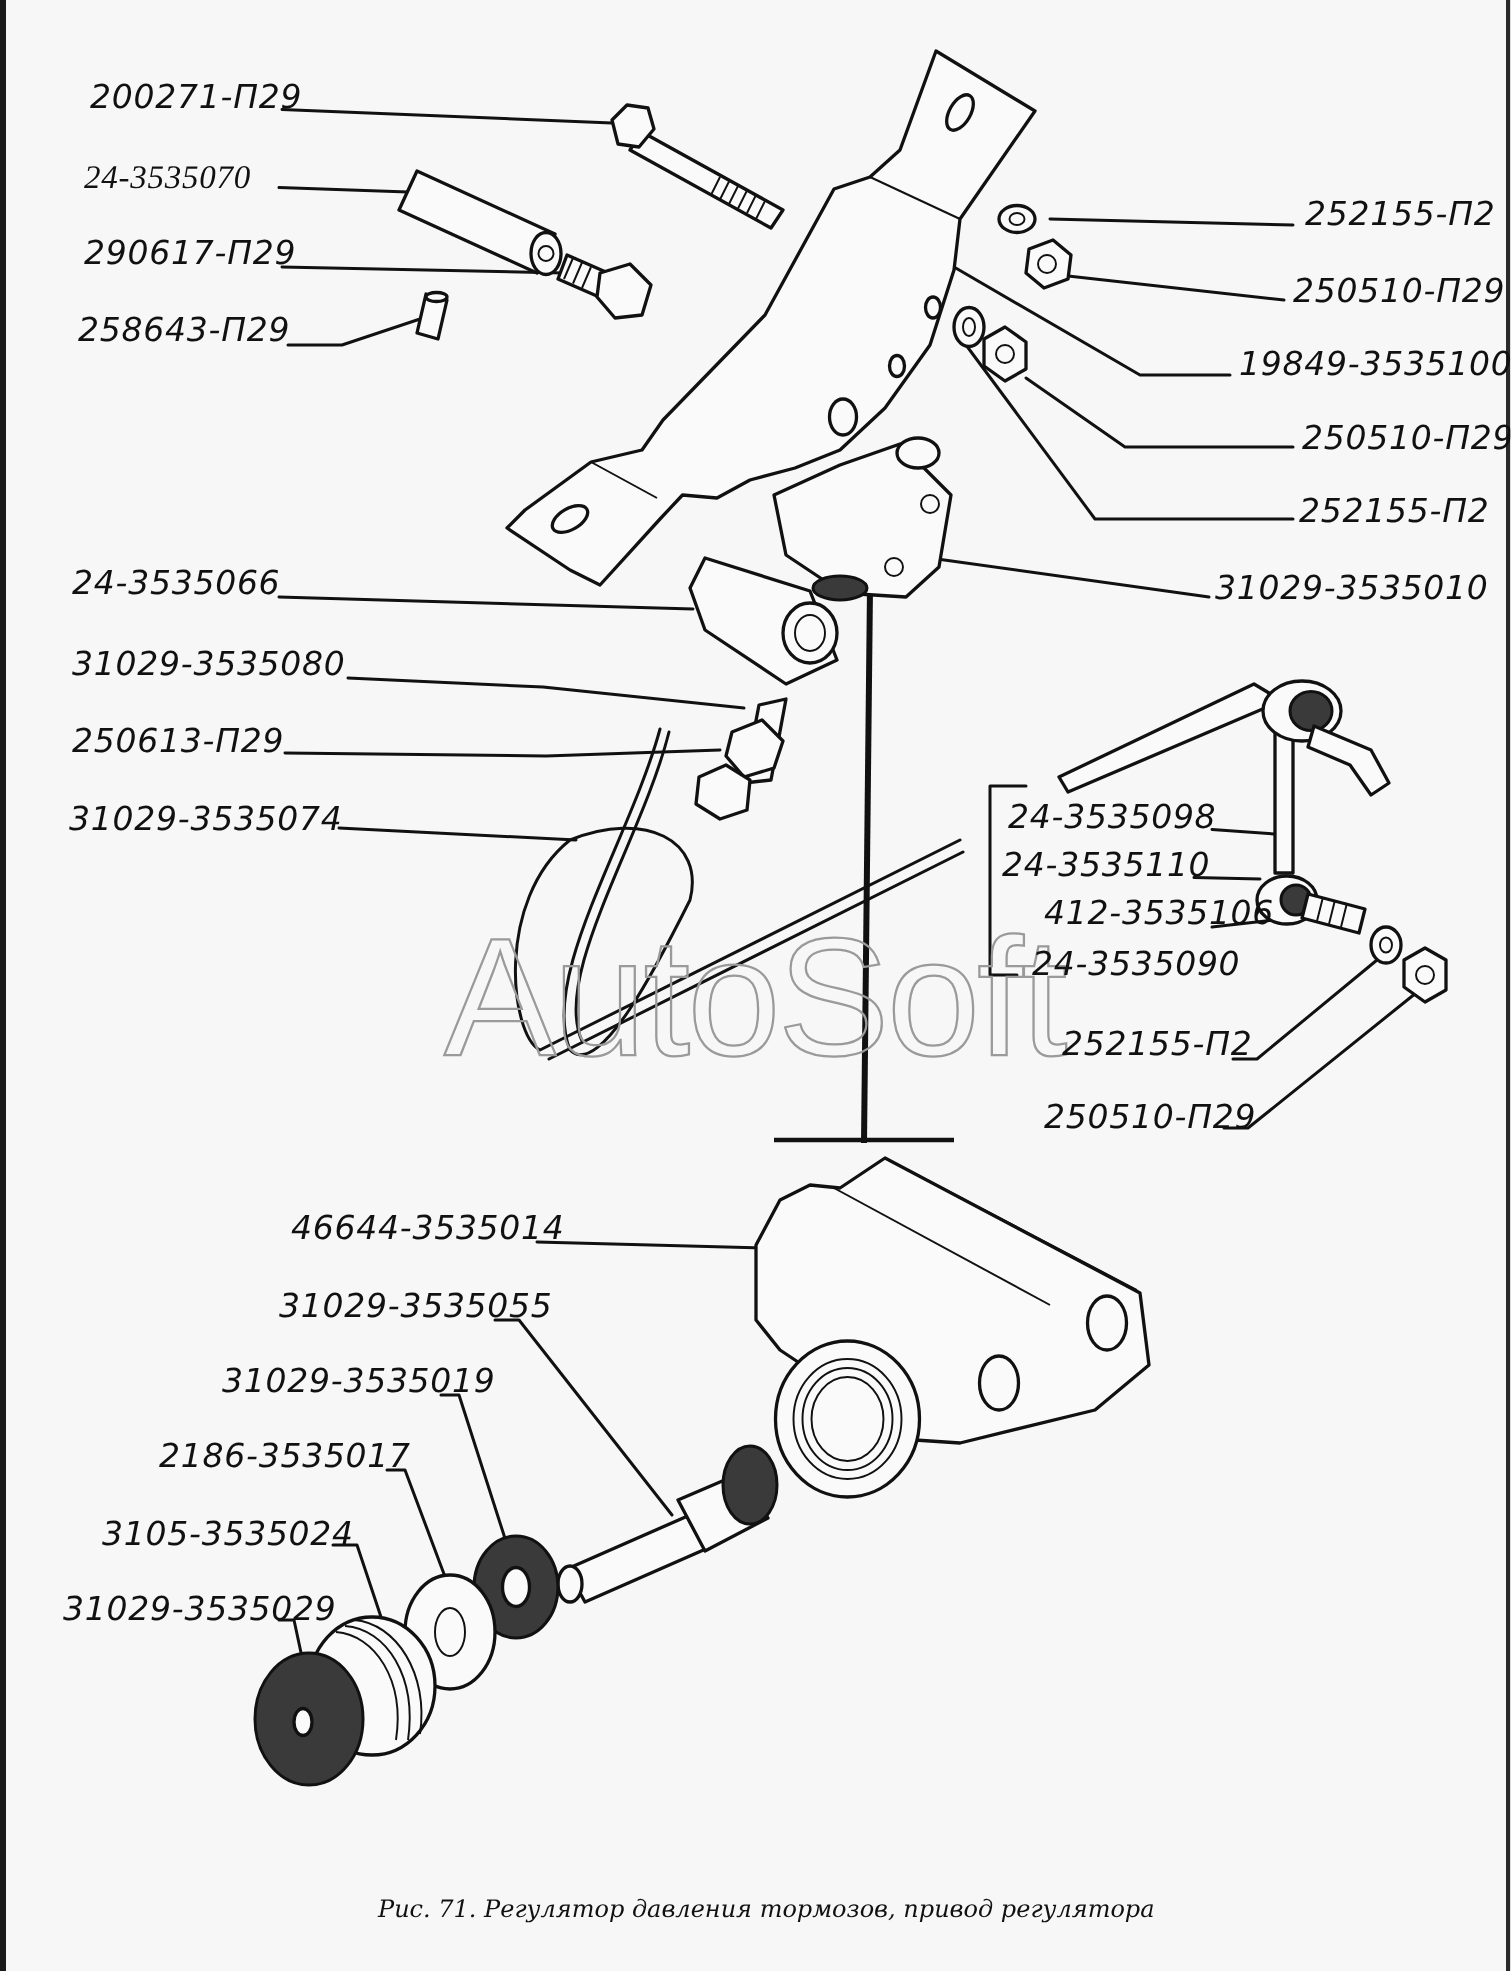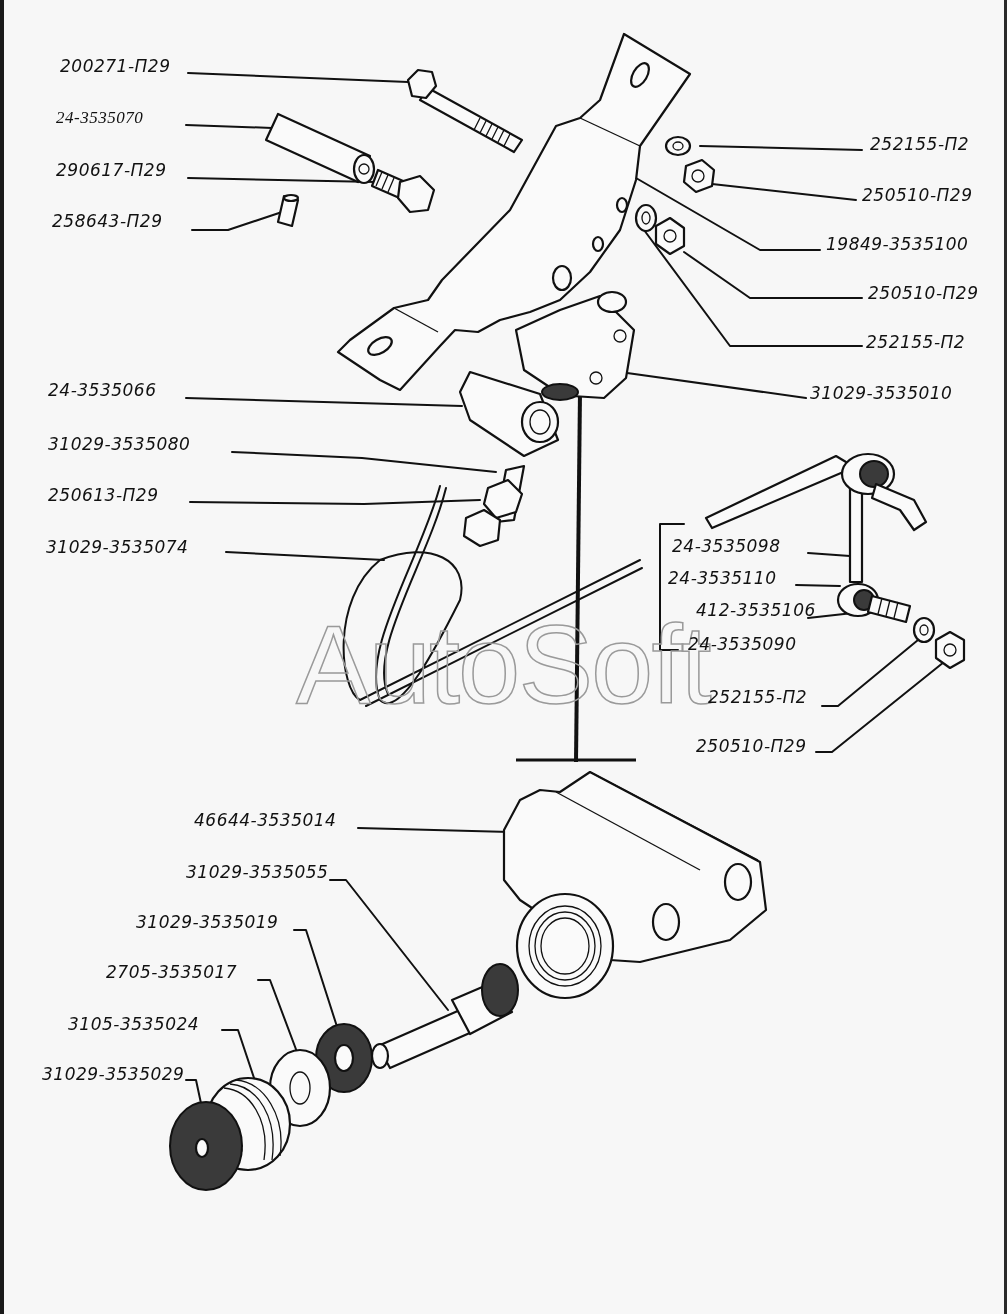--- a/index.html
+++ b/index.html
@@ -1,20 +1,20 @@
 <!DOCTYPE html>
 <html><head>
 <meta charset="utf-8">
 <style>
   html, body { margin:0; padding:0; background:#f7f7f7; }
   #page { position:relative; width:1007px; height:1314px; background:#f7f7f7; overflow:hidden; }
   .edge-left { position:absolute; left:0; top:0; width:4px; height:1314px; background:#1a1a1a; }
   .edge-right { position:absolute; right:0; top:0; width:3px; height:1314px; background:#2a2a2a; }
   svg#drawing { position:absolute; left:0; top:0; }
-  .lbl { position:absolute; font-family:"DejaVu Sans", sans-serif; font-style:italic; font-size:17px; color:#111; white-space:nowrap; letter-spacing:0.5px; line-height:24px; }
+  .lbl { position:absolute; font-family:"DejaVu Sans", sans-serif; font-style:italic; font-size:22px; color:#111; white-space:nowrap; letter-spacing:0.5px; line-height:24px; }
   .caption { position:absolute; left:252px; top:1263px; font-family:"DejaVu Serif", serif; font-style:italic; font-size:16px; color:#111; white-space:nowrap; }
   .watermark { position:absolute; left:296px; top:600px; font-family:"Liberation Sans", sans-serif; font-size:112px; color:transparent; -webkit-text-stroke:1.5px #9a9a9a; letter-spacing:-2px; }
   .ln { stroke:#111; fill:none; stroke-width:2; stroke-linecap:round; stroke-linejoin:round; }
   .part { stroke:#111; fill:#fafafa; stroke-width:2.2; stroke-linejoin:round; }
   .thin { stroke:#111; fill:none; stroke-width:1.3; }
   .dark { stroke:#111; fill:#3a3a3a; stroke-width:2; }
 </style>
 </head>
 <body>
 
@@ -216,18 +216,19 @@
 
   <div class="lbl" style="left:672px;top:534px;">24-3535098</div>
   <div class="lbl" style="left:668px;top:566px;">24-3535110</div>
   <div class="lbl" style="left:668px;top:598px;margin-left:28px;">412-3535106</div>
   <div class="lbl" style="left:688px;top:632px;">24-3535090</div>
   <div class="lbl" style="left:708px;top:685px;">252155-П2</div>
   <div class="lbl" style="left:696px;top:734px;">250510-П29</div>
 
   <div class="lbl" style="left:194px;top:808px;">46644-3535014</div>
   <div class="lbl" style="left:158px;top:860px;margin-left:28px;">31029-3535055</div>
-  <div class="lbl" style="left:136px;top:910px;">31029-3535019</div>
-  <div class="lbl" style="left:106px;top:960px;">2705-3535017</div>
+  <div class="lbl" style="left:148px;top:910px;">31029-3535019</div>
+  <div class="lbl" style="left:106px;top:960px;">2186-3535017</div>
   <div class="lbl" style="left:68px;top:1012px;">3105-3535024</div>
   <div class="lbl" style="left:14px;top:1062px;margin-left:28px;">31029-3535029</div>
 
+  <div class="caption">Рис. 71. Регулятор давления тормозов, привод регулятора</div>
 </div>
 
 </body></html>

